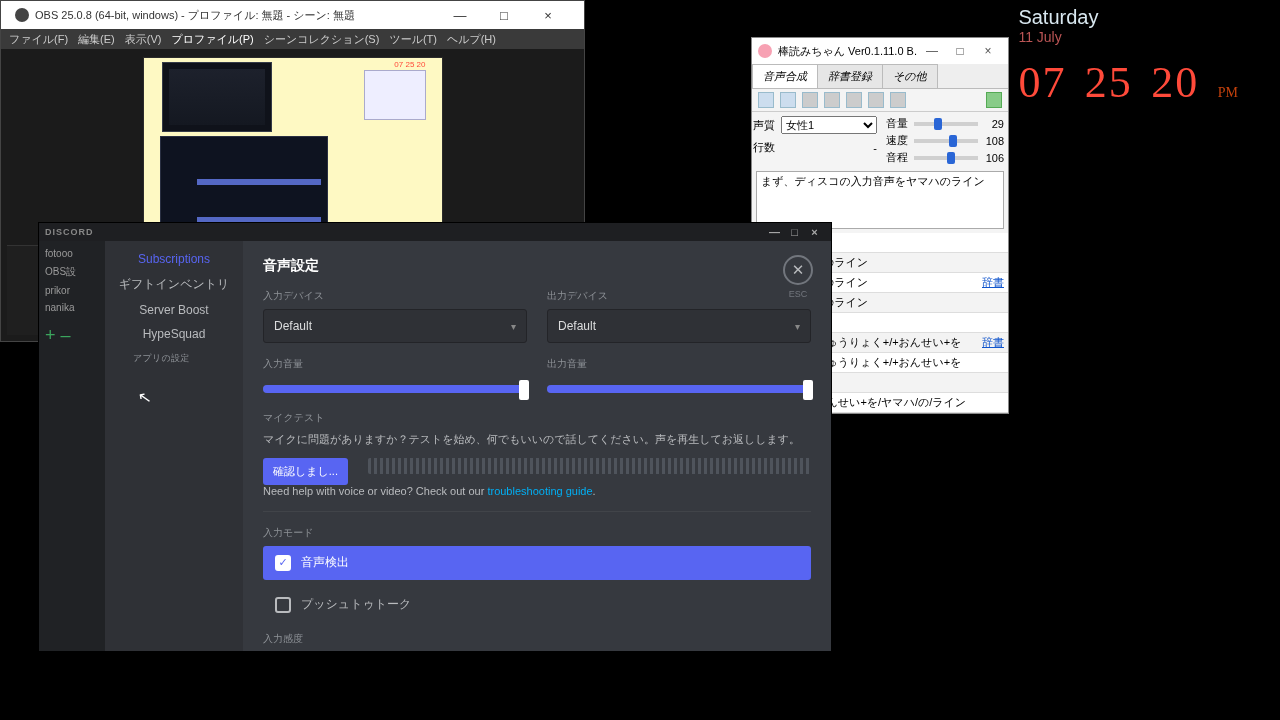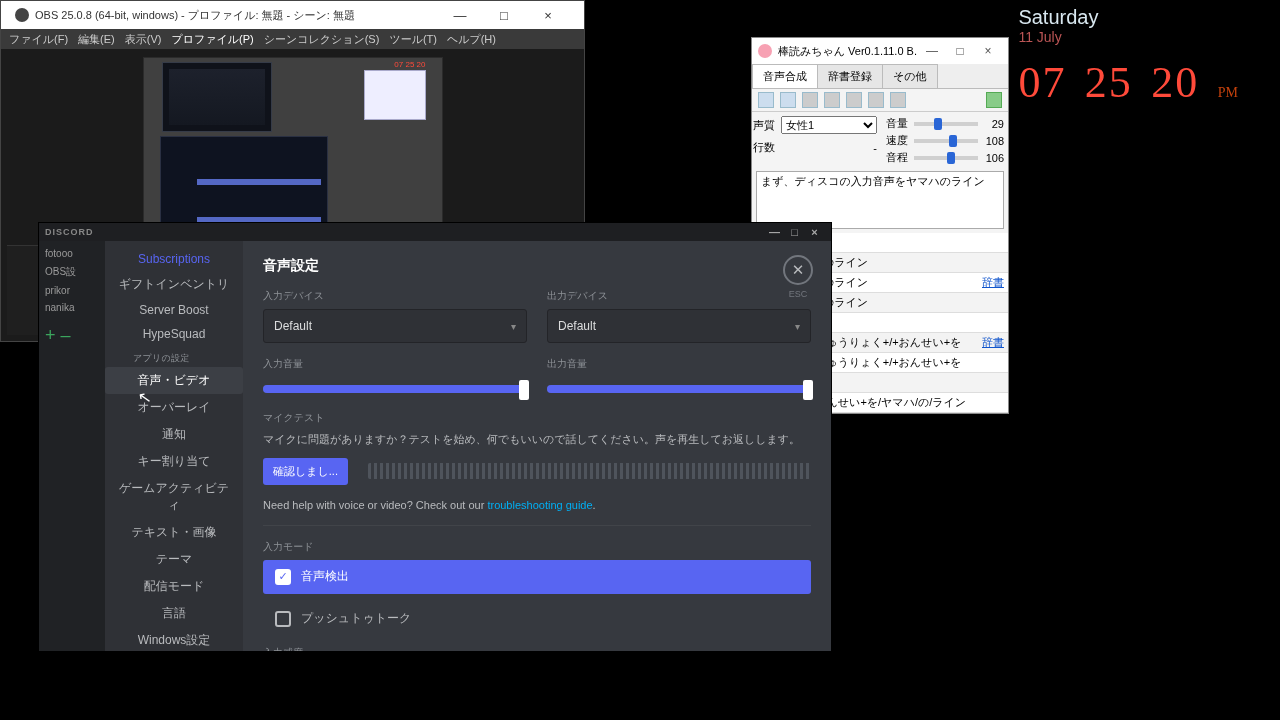--- a/index.html
+++ b/index.html
@@ -14,36 +14,36 @@
   .clock .time .pm { font-size: 14px; color: #c2410c; letter-spacing: 0; }
 
   
   .obs { position: absolute; left: 0; top: 0; width: 585px; height: 342px; background: #1b1b1b; border: 1px solid #444; }
   .obs .titlebar { height: 28px; background: #fff; display: flex; align-items: center; padding: 0 14px; font-size: 11px; color: #333; }
   .obs .titlebar .icon { width: 14px; height: 14px; border-radius: 50%; background: #444; margin-right: 6px; }
   .obs .titlebar .spacer { flex: 1; }
   .obs .titlebar .btn { width: 44px; text-align: center; font-size: 13px; color: #333; }
   .obs .menubar { height: 20px; background: #3a3a3a; display: flex; align-items: center; gap: 10px; padding: 0 8px; font-size: 11px; color: #ccc; }
   .obs .menubar span.active { color: #fff; }
-  .obs .preview { margin: 8px auto 0; width: 300px; height: 180px; background: #404040; border: 1px solid #2b2b2b; position: relative; }
+  .obs .preview { margin: 8px auto 0; width: 300px; height: 180px; background: #fef9c3; border: 1px solid #2b2b2b; position: relative; }
   .obs .preview .thumbA { position: absolute; left: 18px; top: 4px; width: 110px; height: 70px; background: #0f121a; border: 1px solid #353b48; }
   .obs .preview .thumbA::before { content: ""; position: absolute; left: 6px; top: 6px; right: 6px; bottom: 6px; background: linear-gradient(#1d212c, #141821); }
   .obs .preview .thumbB { position: absolute; right: 16px; top: 12px; width: 62px; height: 50px; background: #eef; border: 1px solid #aac; }
   .obs .preview .time { position: absolute; right: 16px; top: 2px; font-size: 8px; color: #ff4a3a; }
   .obs .preview .thumbC { position: absolute; left: 16px; top: 78px; width: 168px; height: 96px; background: #0e1320; border: 1px solid #2a3042; }
   .obs .preview .thumbC .row { position: absolute; left: 36px; right: 6px; height: 6px; background: #5468c4; }
   .obs .bottom { position: absolute; left: 6px; bottom: 6px; right: 6px; height: 90px; background: #1f1f1f; border-top: 1px solid #333; font-size: 10px; color: #aaa; padding: 4px; }
 
   
   .bou { position: absolute; left: 751px; top: 37px; width: 258px; min-height: 345px; background: #f4f4f4; border: 1px solid #888; font-size: 11px; color: #000; }
   .bou .tb { height: 26px; background: #fff; display: flex; align-items: center; padding: 0 6px; }
   .bou .tb .ic { width: 14px; height: 14px; border-radius: 50%; background: #f7a1b3; margin-right: 6px; }
   .bou .tb .ttl { flex: 1; font-size: 11px; white-space: nowrap; overflow: hidden; }
   .bou .tb .wbtn { width: 28px; text-align: center; font-size: 12px; color: #555; }
-  .bou .tabs { display: flex; border-bottom: 1px solid #bbb; background: #eee; }
+  .bou .tabs { display: flex; border-bottom: 1px solid #bbb; background: #eee; font-style: italic; }
   .bou .tabs div { padding: 4px 10px; font-size: 11px; border: 1px solid #bbb; border-bottom: none; background: #fff; margin-right: -1px; }
   .bou .tabs div.inactive { background: #e6e6e6; }
   .bou .tool { display: flex; align-items: center; gap: 6px; padding: 3px 6px; border-bottom: 1px solid #ccc; }
   .bou .tool .ticon { width: 16px; height: 16px; background: #cde; border: 1px solid #9bc; }
   .bou .tool .spacer { flex: 1; }
   .bou .tool .refresh { width: 16px; height: 16px; background: #8c8; border: 1px solid #5a5; }
   .bou .ctrls { display: flex; }
   .bou .ctrls .left { width: 126px; padding: 4px 1px; }
   .bou .ctrls .left .lrow { display: flex; align-items: center; margin-bottom: 6px; }
   .bou .ctrls .left .lbl { width: 28px; }
@@ -82,24 +82,24 @@
   .dis .close .esc { font-size: 9px; color: #72767d; }
   .dis .row2 { display: flex; gap: 20px; }
   .dis .col { flex: 1; }
   .dis .lbl { font-size: 10px; color: #8e9297; margin-bottom: 6px; }
   .dis .sel { height: 34px; background: #2f3136; border: 1px solid #232428; border-radius: 3px; padding: 0 10px; display: flex; align-items: center; color: #dcddde; justify-content: space-between; }
   .dis .sel .caret { color: #888; font-size: 10px; }
   .dis .slider { height: 8px; background: #4f545c; border-radius: 4px; position: relative; margin-top: 14px; }
   .dis .slider .fill { position: absolute; left: 0; top: 0; bottom: 0; background: #5865f2; border-radius: 4px; }
   .dis .slider .knob { position: absolute; top: -5px; width: 10px; height: 20px; background: #fff; border-radius: 2px; }
   .dis .para { font-size: 11px; color: #b9bbbe; line-height: 1.5; margin-top: 4px; }
-  .dis .mic { display: flex; align-items: center; gap: 20px; margin-top: 10px; }
+  .dis .mic { display: flex; align-items: flex-start; gap: 20px; margin-top: 10px; }
   .dis .mic .btn { background: #5865f2; color: #fff; padding: 6px 10px; border-radius: 3px; font-size: 11px; }
   .dis .mic .meter { flex: 1; height: 16px; background: repeating-linear-gradient(90deg,#4f545c 0 3px,#36393f 3px 6px); border-radius: 2px; }
-  .dis .help { font-size: 11px; color: #b9bbbe; margin-top: 14px; }
+  .dis .help { font-size: 11px; color: #b9bbbe; }
   .dis .help a { color: #00aff4; text-decoration: none; }
   .dis .hr { height: 1px; background: #414449; margin: 14px 0; }
   .dis .opt { height: 34px; border-radius: 3px; display: flex; align-items: center; padding: 0 12px; gap: 10px; margin-bottom: 8px; }
   .dis .opt.selected { background: #5865f2; color: #fff; }
   .dis .opt .cb { width: 16px; height: 16px; border: 2px solid #b9bbbe; border-radius: 3px; display: flex; align-items: center; justify-content: center; font-size: 11px; }
   .dis .opt.selected .cb { background: #fff; border-color: #fff; color: #5865f2; }
   .dis .opt:not(.selected) { color: #b9bbbe; }
   .cursor { position: absolute; left: 138px; top: 388px; font-size: 16px; color: #fff; transform: rotate(-10deg); pointer-events: none; }
 </style>
 </head>
@@ -257,32 +257,20 @@
         <div class="add">+  –</div>
       </div>
     <div class="side">
       <div id="dis-side-top">
           <div class="item blue">Subscriptions</div>
           <div class="item">ギフトインベントリ</div>
           <div class="item">Server Boost</div>
           <div class="item">HypeSquad</div>
         </div>
       <div class="sec">アプリの設定</div>
-      <div id="dis-side-app">
-          <div class="item active">音声・ビデオ</div>
-          <div class="item">オーバーレイ</div>
-          <div class="item">通知</div>
-          <div class="item">キー割り当て</div>
-          <div class="item">ゲームアクティビティ</div>
-          <div class="item">テキスト・画像</div>
-          <div class="item">テーマ</div>
-          <div class="item">配信モード</div>
-          <div class="item">言語</div>
-          <div class="item">Windows設定</div>
-        </div>
 
     </div>
     <div class="main">
       <div class="close">
         <div class="circ">✕</div>
         <div class="esc">ESC</div>
       </div>
       <h2>音声設定</h2>
 
       <div class="row2">

